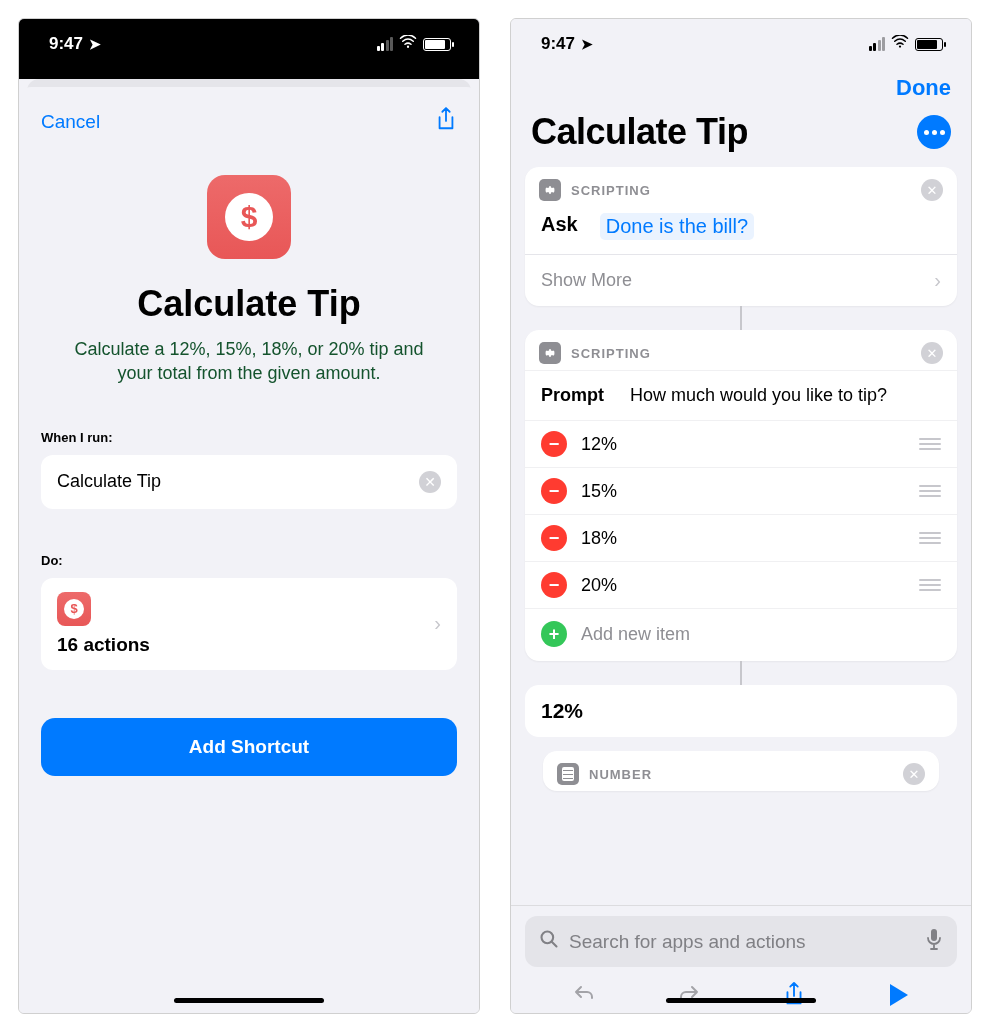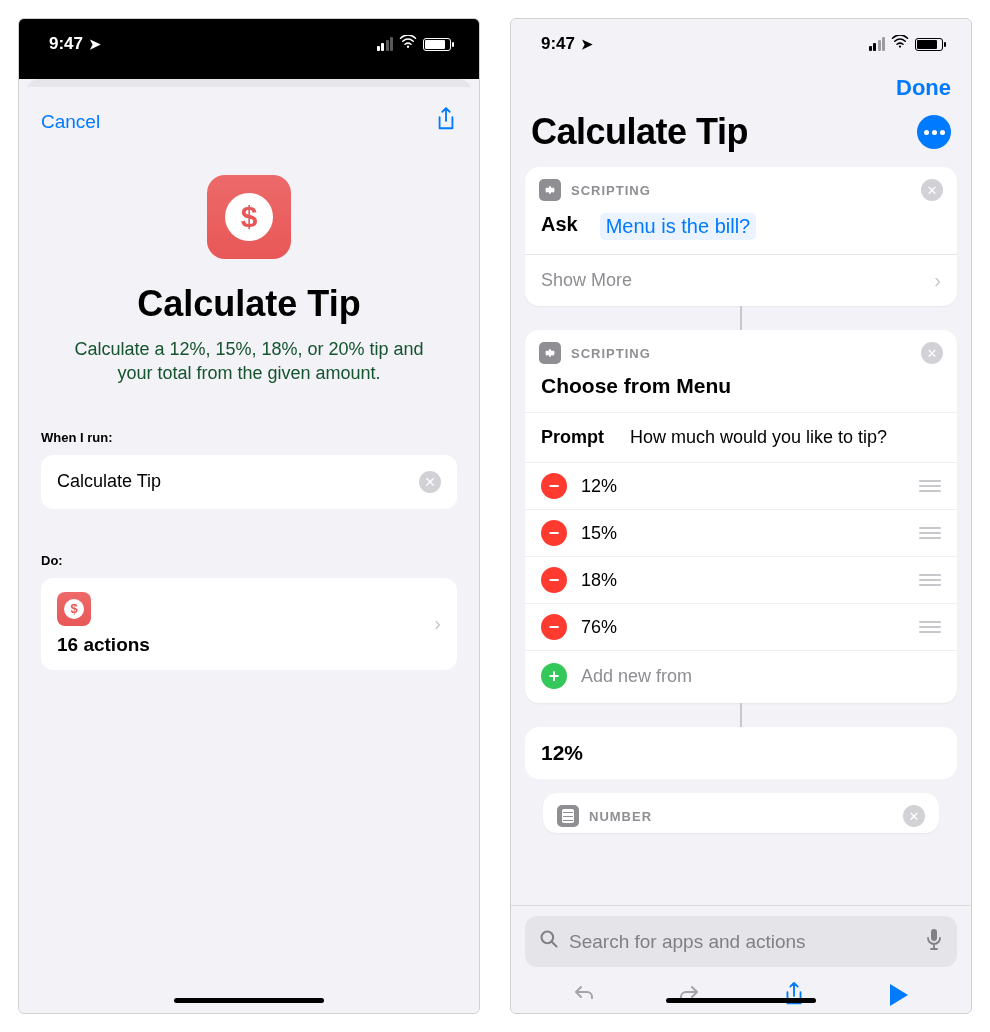--- a/index.html
+++ b/index.html
@@ -142,20 +142,21 @@
     <div class="do-row">
       <div class="do-left">
         <div class="small-icon">
             <div class="circle">$</div>
           </div>
         <div class="actions-count">16 actions</div>
       </div>
       <div class="chevron">›</div>
     </div>
 
+    <button class="primary-btn">Add Shortcut</button>
 
     <div class="home-indicator"></div>
   </div>
 </div>
 
 <div class="phone">
   <div class="status-bar white">
     <div class="status-left">
       <span>9:47</span>
       <span class="location-arrow">➤</span>
@@ -197,42 +198,41 @@
             <svg viewBox="0 0 24 24">
               <path d="M12 8a4 4 0 100 8 4 4 0 000-8zm9 4l-2-1 .5-2.2-2-1.3-1.8 1.2-2-1L13 5h-2l-.7 2.7-2 1L6.5 7.5l-2 1.3L5 11l-2 1 2 1-.5 2.2 2 1.3 1.8-1.2 2 1L11 19h2l.7-2.7 2-1 1.8 1.2 2-1.3L19 13z"></path>
             </svg>
           </div>
         <span class="cat-label">SCRIPTING</span>
         <div class="close-x">✕</div>
       </div>
       <div class="card-body">
         <div class="ask-line">
           <span class="ask-label">Ask</span>
-          <span class="token">Menu is the bill?</span>
+          <span class="token">Done is the bill?</span>
         </div>
       </div>
       <div class="show-more">
         <span>Show More</span>
         <span class="chevron">›</span>
       </div>
     </div>
 
     <div class="connector"></div>
 
     <div class="card">
       <div class="card-header">
         <div class="cat-chip">
             <svg viewBox="0 0 24 24">
               <path d="M12 8a4 4 0 100 8 4 4 0 000-8zm9 4l-2-1 .5-2.2-2-1.3-1.8 1.2-2-1L13 5h-2l-.7 2.7-2 1L6.5 7.5l-2 1.3L5 11l-2 1 2 1-.5 2.2 2 1.3 1.8-1.2 2 1L11 19h2l.7-2.7 2-1 1.8 1.2 2-1.3L19 13z"></path>
             </svg>
           </div>
         <span class="cat-label">SCRIPTING</span>
         <div class="close-x">✕</div>
       </div>
-      <div class="menu-title">Choose from Menu</div>
       <div class="prompt-row">
         <span class="k">Prompt</span>
         <span>How much would you like to tip?</span>
       </div>
       <div id="menu-options">
           <div class="opt-row">
             <div class="minus">−</div>
             <span>12%</span>
             <div class="grip">
               <span></span>
@@ -253,31 +253,31 @@
             <div class="minus">−</div>
             <span>18%</span>
             <div class="grip">
               <span></span>
               <span></span>
               <span></span>
             </div>
           </div>
           <div class="opt-row">
             <div class="minus">−</div>
-            <span>76%</span>
+            <span>20%</span>
             <div class="grip">
               <span></span>
               <span></span>
               <span></span>
             </div>
           </div>
         </div>
       <div class="add-row">
         <div class="plus">+</div>
-        <span>Add new from</span>
+        <span>Add new item</span>
       </div>
     </div>
 
     <div class="connector"></div>
 
     <div class="branch-card">
       <span>12%</span>
     </div>
 
     <div class="card nested">

